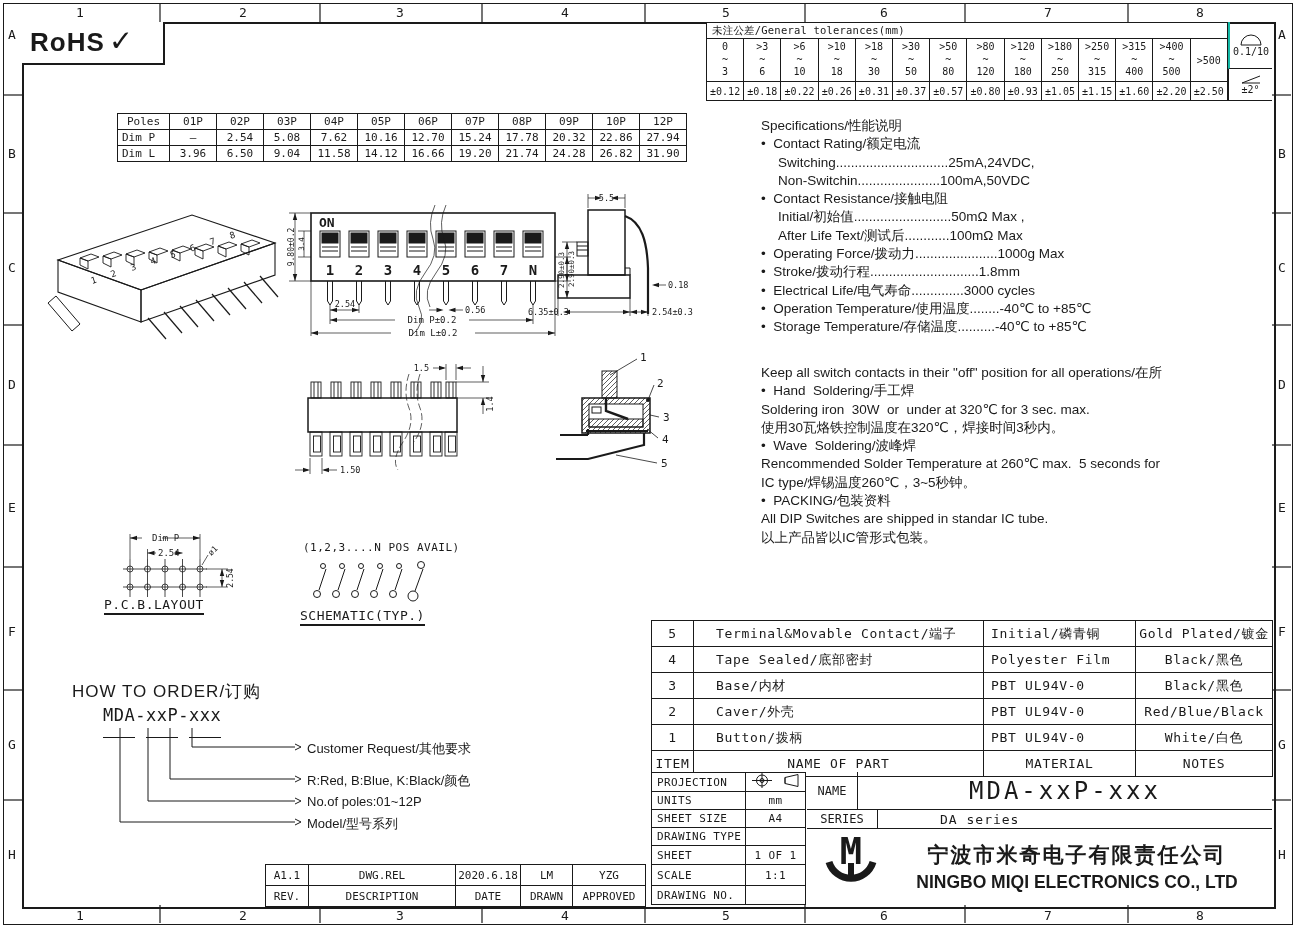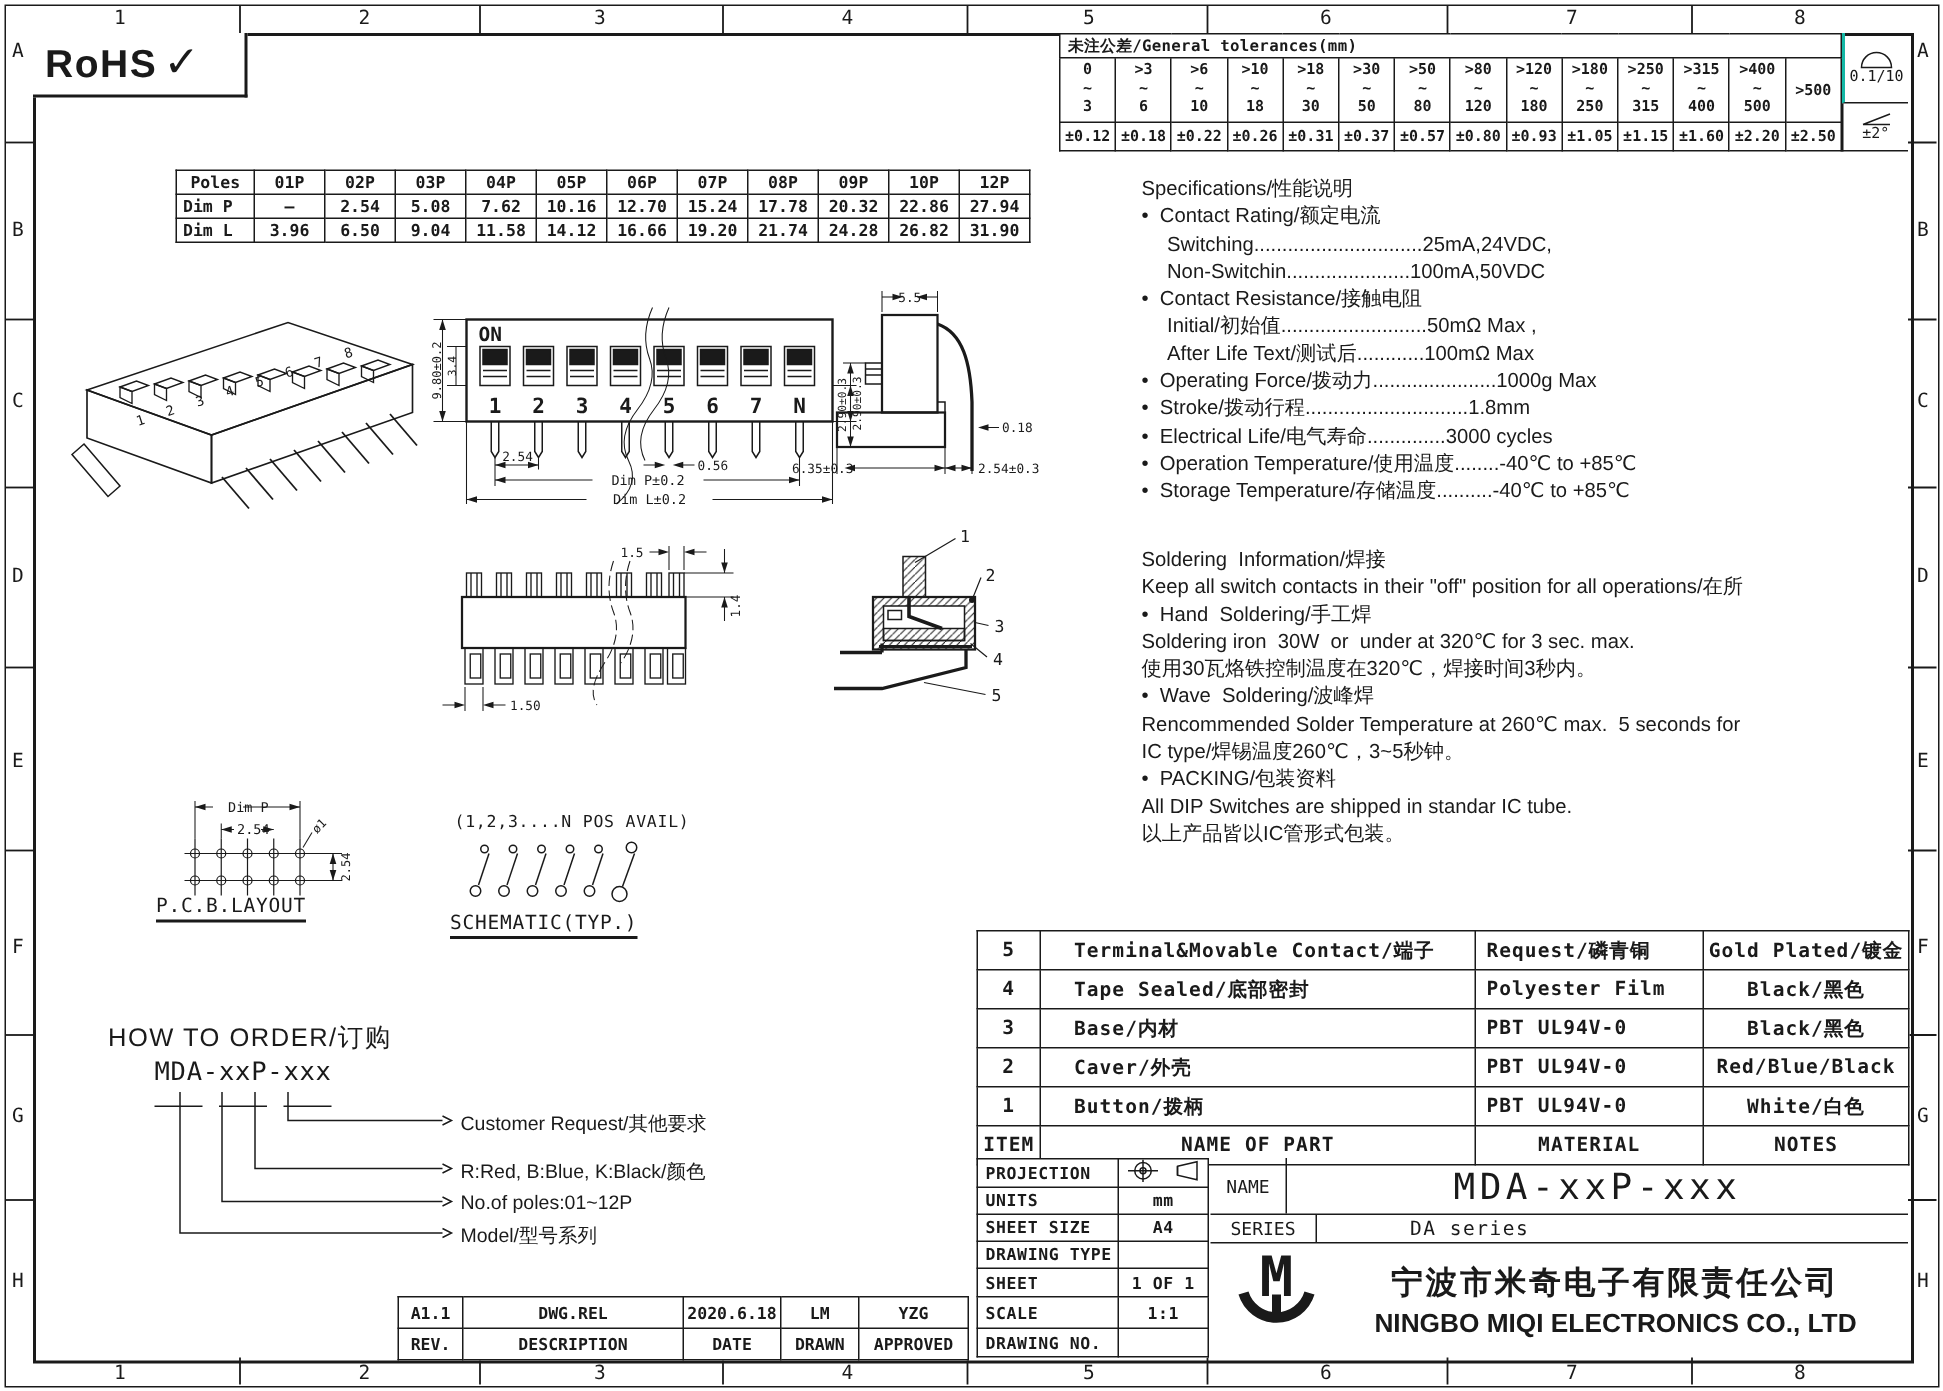--- a/index.html
+++ b/index.html
@@ -2,21 +2,21 @@
 <html><head>
 <meta charset="utf-8">
 <style>
   html,body{margin:0;padding:0;background:#fff;}
   .sheet{position:relative;width:1295px;height:927px;background:#fff;color:#1a1a1a;
          font-family:"DejaVu Sans Mono","Liberation Mono",monospace;overflow:hidden;}
   .abs{position:absolute;}
   .frame-outer{position:absolute;left:3px;top:3px;width:1288px;height:920px;border:1px solid #1a1a1a;}
   .frame-inner{position:absolute;left:22px;top:22px;width:1250px;height:883px;border:2px solid #1a1a1a;}
   .zone{position:absolute;font-size:13px;}
-  table{border-collapse:collapse;background:#fff;font-weight:bold;}
+  table{border-collapse:collapse;background:#fff;}
   td{border:1px solid #1a1a1a;text-align:center;vertical-align:middle;padding:0;}
   .poles td{font-size:11px;height:15px;}
   .tol td{font-size:10px;}
   .tol .tol-title{text-align:left;padding-left:5px;font-size:10.5px;letter-spacing:.2px;}
   .rng div{line-height:12.5px;font-size:10px;}
   .sans{font-family:"Liberation Sans","DejaVu Sans",sans-serif;}
   .spec-line{white-space:pre;line-height:18.3px;font-size:13.5px;}
   .ind{padding-left:17px;}
   .ind-sm{padding-left:14px;}
   .rohs-box{position:absolute;left:22px;top:22px;width:133px;height:41px;border-right:2px solid #1a1a1a;
@@ -647,21 +647,20 @@
     <div class="spec-line ind">Initial/初始值..........................50mΩ Max ,</div>
     <div class="spec-line ind">After Life Text/测试后............100mΩ Max</div>
     <div class="spec-line">•  Operating Force/拨动力......................1000g Max</div>
     <div class="spec-line">•  Stroke/拨动行程.............................1.8mm</div>
     <div class="spec-line">•  Electrical Life/电气寿命..............3000 cycles</div>
     <div class="spec-line">•  Operation Temperature/使用温度........-40℃ to +85℃</div>
     <div class="spec-line">•  Storage Temperature/存储温度..........-40℃ to +85℃</div>
   </div>
 
   <div class="abs sans" style="left:761px;top:364px;width:490px">
-    <div class="spec-line">Soldering  Information/焊接</div>
     <div class="spec-line">Keep all switch contacts in their "off" position for all operations/在所</div>
     <div class="spec-line">•  Hand  Soldering/手工焊</div>
     <div class="spec-line">Soldering iron  30W  or  under at 320℃ for 3 sec. max.</div>
     <div class="spec-line">使用30瓦烙铁控制温度在320℃，焊接时间3秒内。</div>
     <div class="spec-line">•  Wave  Soldering/波峰焊</div>
     <div class="spec-line">Rencommended Solder Temperature at 260℃ max.  5 seconds for</div>
     <div class="spec-line">IC type/焊锡温度260℃，3~5秒钟。</div>
     <div class="spec-line">•  PACKING/包装资料</div>
     <div class="spec-line">All DIP Switches are shipped in standar IC tube.</div>
     <div class="spec-line">以上产品皆以IC管形式包装。</div>
@@ -714,21 +713,21 @@
     <colgroup>
         <col style="width:42px">
         <col style="width:290px">
         <col style="width:152px">
         <col style="width:137px">
       </colgroup>
     <tbody>
         <tr>
       <td>5</td>
       <td class="ln">Terminal&amp;Movable Contact/端子</td>
-      <td class="lm">Request/磷青铜</td>
+      <td class="lm">Initial/磷青铜</td>
       <td>Gold Plated/镀金</td>
     </tr>
     <tr>
       <td>4</td>
       <td class="ln">Tape Sealed/底部密封</td>
       <td class="lm">Polyester Film</td>
       <td>Black/黑色</td>
     </tr>
     <tr>
       <td>3</td>

